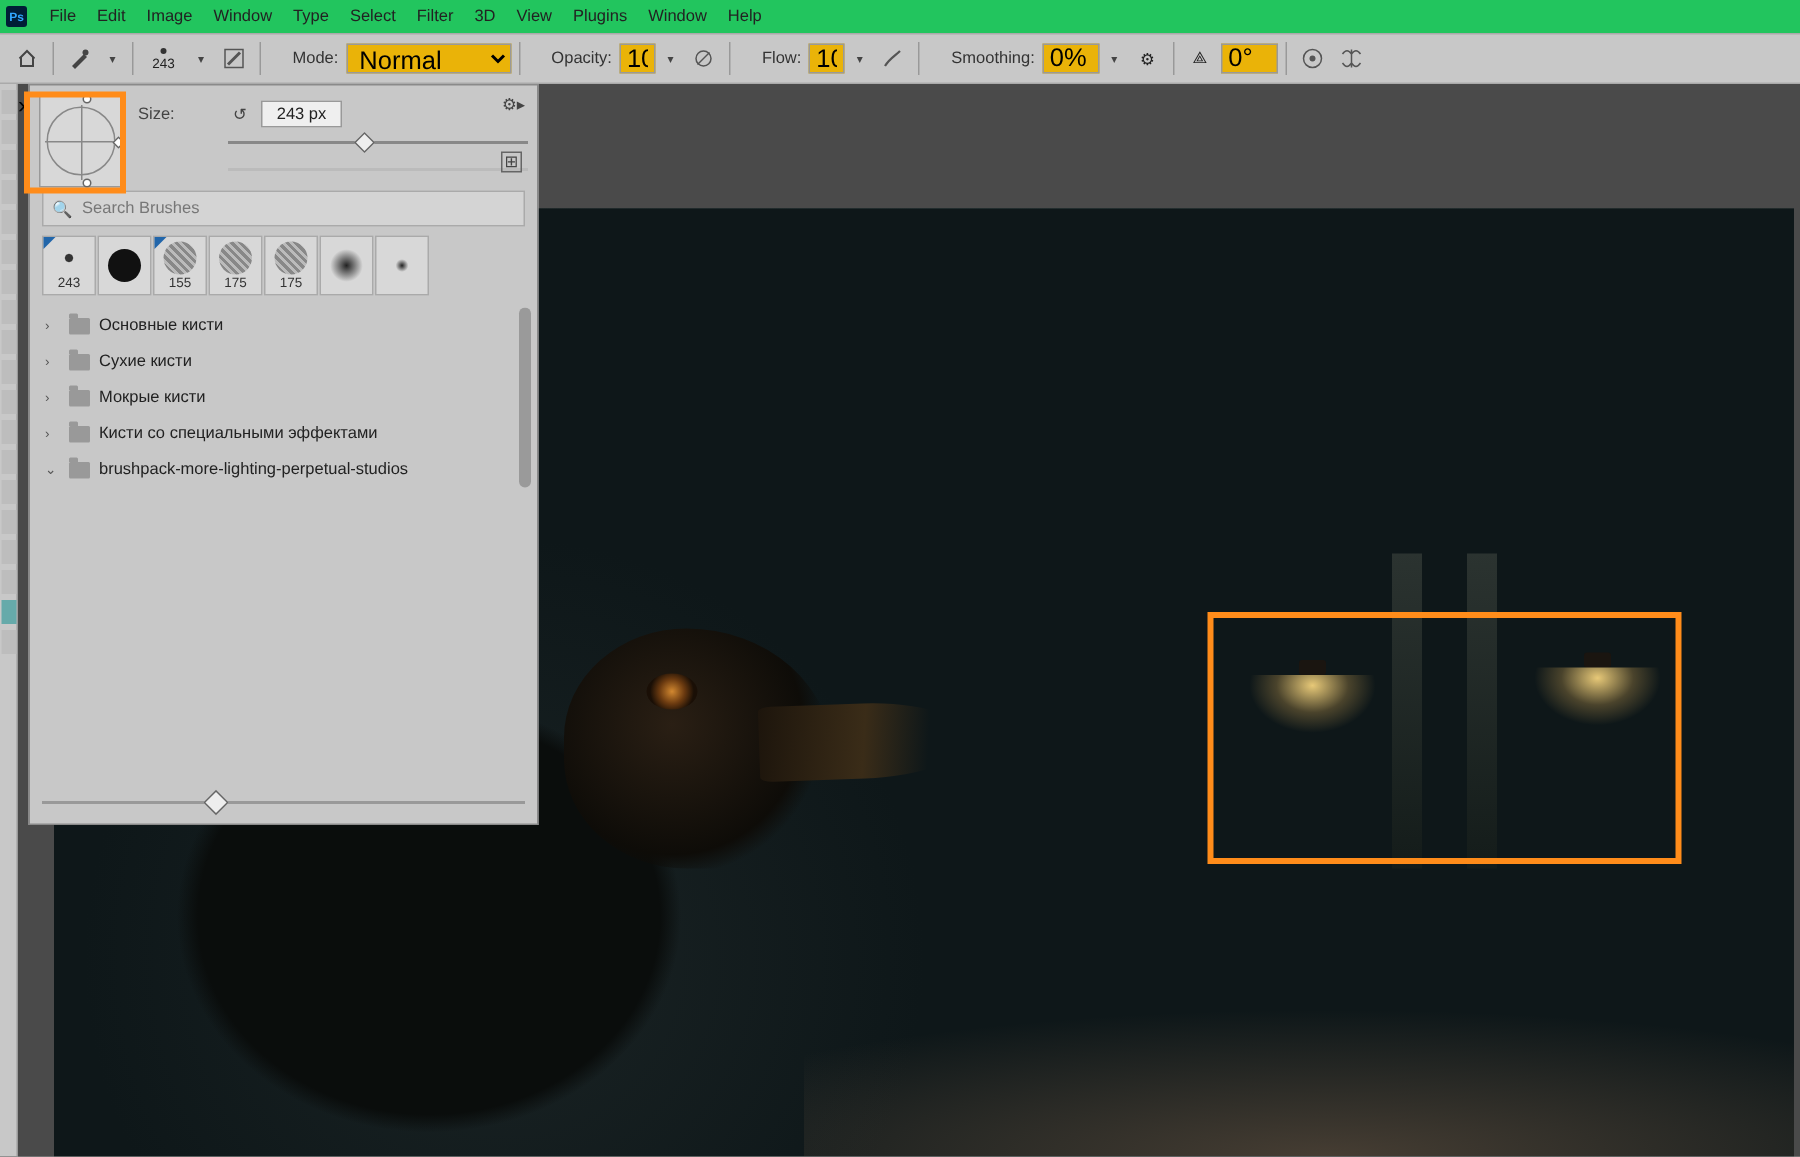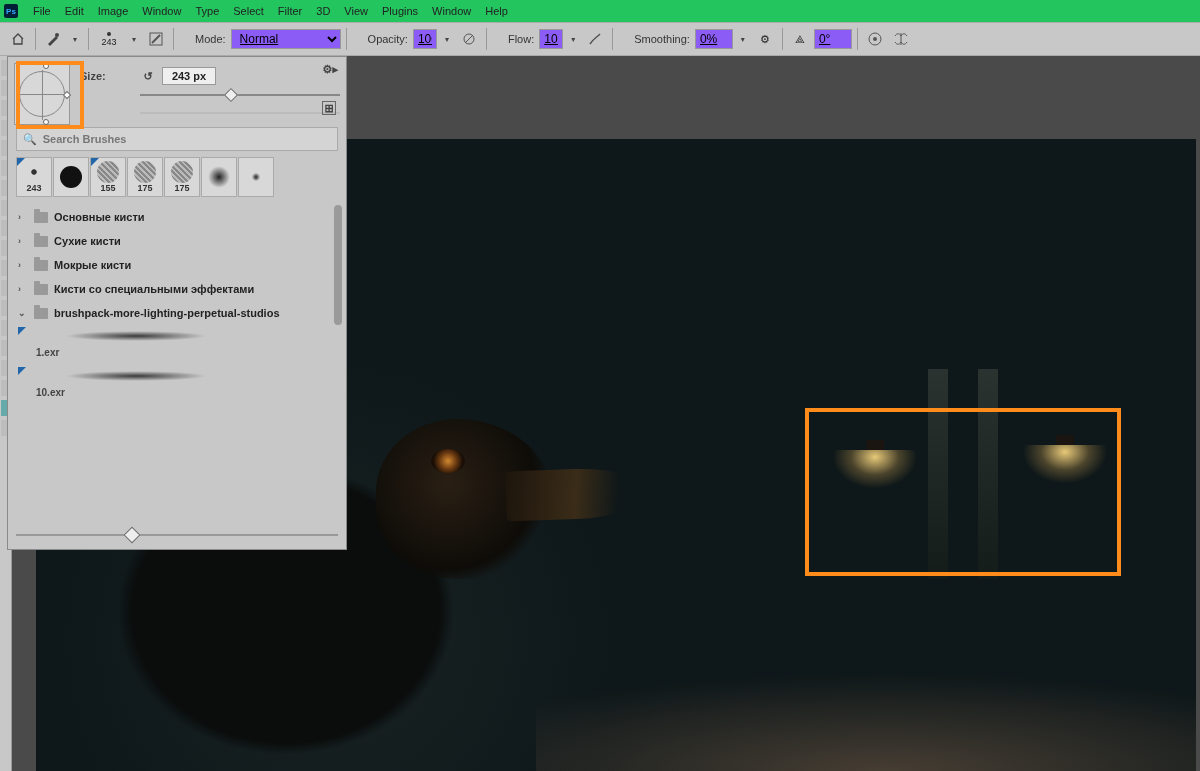--- a/index.html
+++ b/index.html
@@ -11,21 +11,21 @@
 .menubar .mi { padding:0 7px; cursor:default; }
 
 
 .optbar { height:34px; background:#c8c8c8; border-top:1px solid #aaa; border-bottom:1px solid #aaa; display:flex; align-items:center; font-size:11px; color:#222; padding:0 6px; gap:2px; }
 .optbar .sep { width:1px; height:22px; background:#999; margin:0 3px; }
 .optbar .ico { width:24px; height:24px; display:flex; align-items:center; justify-content:center; border:1px solid transparent; }
 .optbar .dropdown { width:16px; display:flex; align-items:center; justify-content:center; font-size:8px; color:#444; }
 .brush-thumb { width:30px; height:30px; display:flex; flex-direction:column; align-items:center; justify-content:center; font-size:9px; position:relative; }
 .brush-thumb .dot { width:4px; height:4px; background:#333; border-radius:50%; margin-bottom:1px; }
 .optbar label { margin:0 3px 0 16px; color:#333; }
-.optbar select,.optbar input.num { height:20px; background:#8b5cf6; border:1px solid #999; font-size:12px; padding:0 4px;text-decoration:underline; }
+.optbar select,.optbar input.num { height:20px; background:#eab308; border:1px solid #999; font-size:17px; padding:0 4px; }
 .optbar input.num { width:24px; text-align:left; }
 .mode-sel { width:110px; }
 
 
 .canvas-wrap { position:absolute; left:12px; top:56px; right:0; bottom:0; background:#4a4a4a; overflow:hidden; }
 .docchrome { position:absolute; left:0; top:6px; width:8px; height:10px; }
 .artwork { position:absolute; left:24px; top:83px; width:1160px; height:632px; background:radial-gradient(ellipse 400px 400px at 300px 500px,#1a2324 0%,#0e1719 70%),linear-gradient(120deg,#0c1617 0%,#1e3536 35%,#28403f 50%,#1b2f2e 70%,#3d4038 100%); overflow:hidden; }
 
 .crow { position:absolute; left:0; bottom:0; width:560px; height:440px; background:radial-gradient(ellipse 280px 240px at 250px 280px,#0a0d0c 0%,#0a0d0c 55%,transparent 60%); }
 .crow-head { position:absolute; left:340px; top:280px; width:180px; height:160px; background:radial-gradient(circle at 40% 40%,#2a1f14 0%,#0e0c08 60%,transparent 70%); border-radius:50% 60% 40% 50%; }
@@ -35,21 +35,21 @@
 .mist { position:absolute; left:500px; bottom:0; width:700px; height:180px; background:radial-gradient(ellipse 700px 140px at 50% 100%,rgba(200,150,110,.3) 0%,transparent 70%); }
 .pillar { position:absolute; top:230px; width:20px; height:210px; background:linear-gradient(#2b3330,#141c1a); }
 
 .lamp { position:absolute; width:90px; height:80px; }
 .lamp .glow { position:absolute; left:0; top:10px; width:90px; height:70px; background:radial-gradient(ellipse 60px 45px at 50% 10%,rgba(255,220,130,.9) 0%,rgba(255,200,100,.25) 40%,transparent 70%); }
 .lamp .fix { position:absolute; left:36px; top:0; width:18px; height:10px; background:#1a1510; border-radius:2px; }
 
 .hl { position:absolute; border:3px solid #ff8c1a; pointer-events:none; }
 
 
-.brushpanel { position:absolute; left:7px; top:56px; width:340px; height:494px; background:#c8c8c8; border:1px solid #8a8a8a; font-size:11px; color:#222;font-weight:bold; }
+.brushpanel { position:absolute; left:19px; top:56px; width:340px; height:494px; background:#c8c8c8; border:1px solid #8a8a8a; font-size:11px; color:#222; }
 .bp-top { height:66px; display:flex; padding:6px; gap:10px; position:relative; }
 .tip-preview { width:62px; height:62px; background:#d8d8d8; border:1px solid #999; display:flex; align-items:center; justify-content:center; position:relative; }
 .tip-preview .circ { width:46px; height:46px; border:1px solid #888; border-radius:50%; position:relative; }
 .tip-preview .circ::before,.tip-preview .circ::after { content:""; position:absolute; background:#888; }
 .tip-preview .circ::before { left:50%; top:-2px; width:1px; height:50px; }
 .tip-preview .circ::after { top:50%; left:-2px; height:1px; width:50px; }
 .tip-preview .hnd { position:absolute; width:6px; height:6px; background:#fff; border:1px solid #666; border-radius:50%; }
 .bp-sliders { flex:1; padding-top:2px; }
 .bp-row { display:flex; align-items:center; height:22px; gap:6px; }
 .bp-row .lab { width:54px; color:#444; }
@@ -307,36 +307,20 @@
           <span class="chev">›</span>
           <span class="fold"></span>
           <span>Кисти со специальными эффектами</span>
         </div>
         <div class="row">
           <span class="chev">⌄</span>
           <span class="fold"></span>
           <span>brushpack-more-lighting-perpetual-studios</span>
         </div>
       </div>
-    <div id="brushes">
-        <div class="brush-item">
-          <div style="position:relative">
-            <div class="tag" style="position:absolute;left:-18px;top:0;width:0;height:0;border-top:8px solid #2266aa;border-right:8px solid transparent"></div>
-            <div class="stroke"></div>
-          </div>
-          <div class="bl">1.exr</div>
-        </div>
-        <div class="brush-item">
-          <div style="position:relative">
-            <div class="tag" style="position:absolute;left:-18px;top:0;width:0;height:0;border-top:8px solid #2266aa;border-right:8px solid transparent"></div>
-            <div class="stroke"></div>
-          </div>
-          <div class="bl">10.exr</div>
-        </div>
-      </div>
     <div class="bp-scroll">
         <div class="sthumb"></div>
       </div>
   </div>
 
   <div class="bp-bottom">
       <div class="track"></div>
       <div class="th"></div>
     </div>
 </div>

